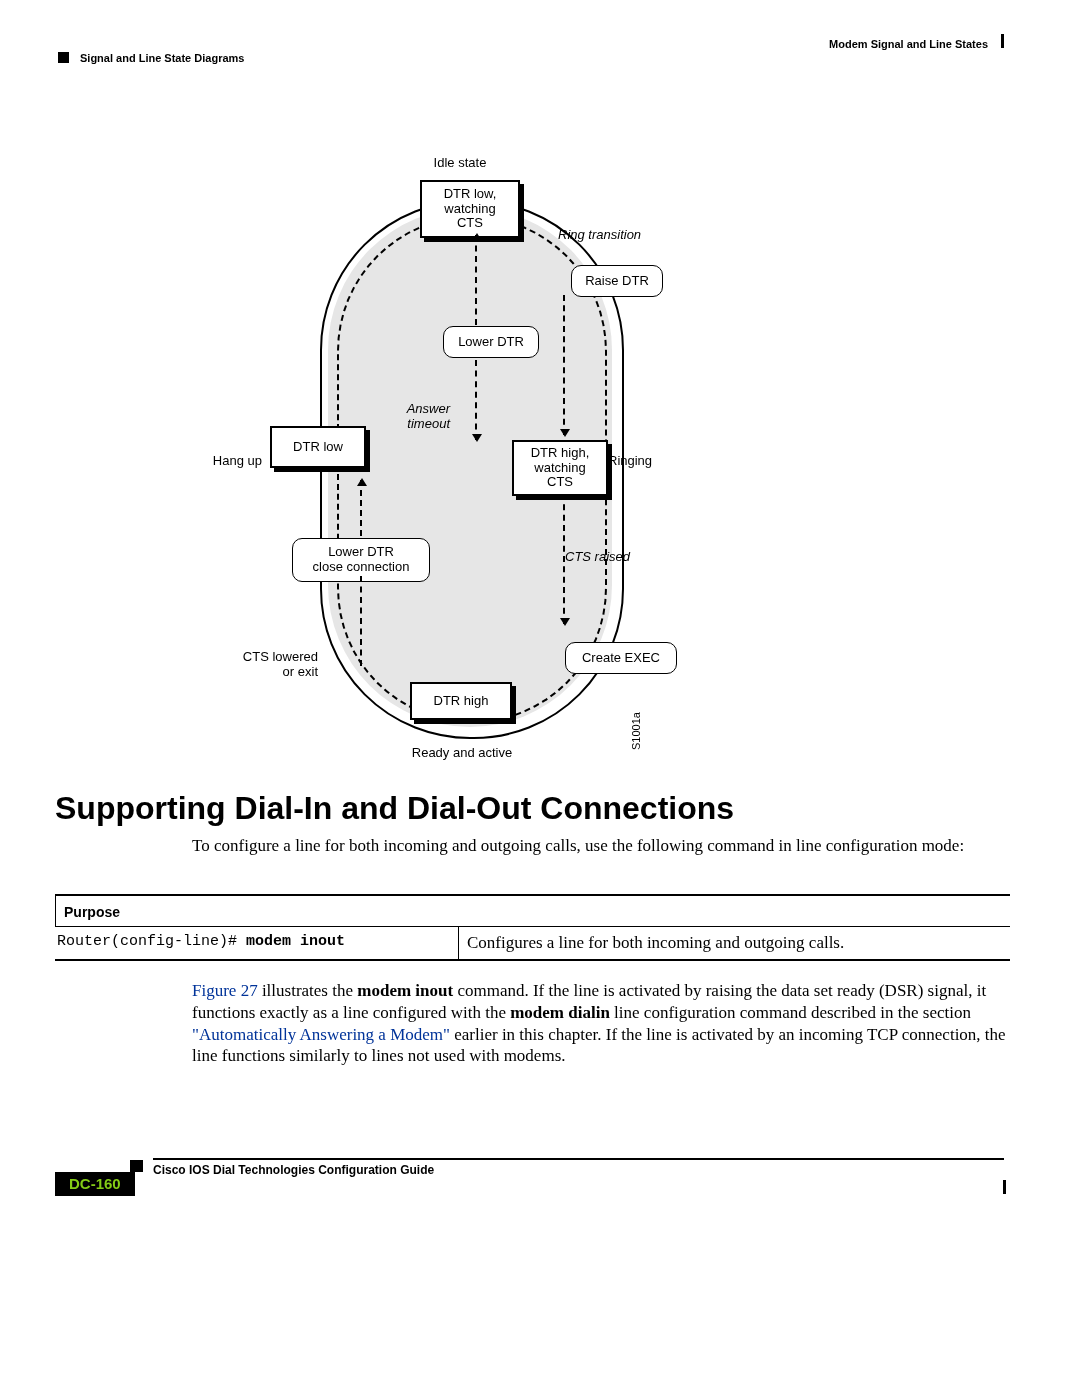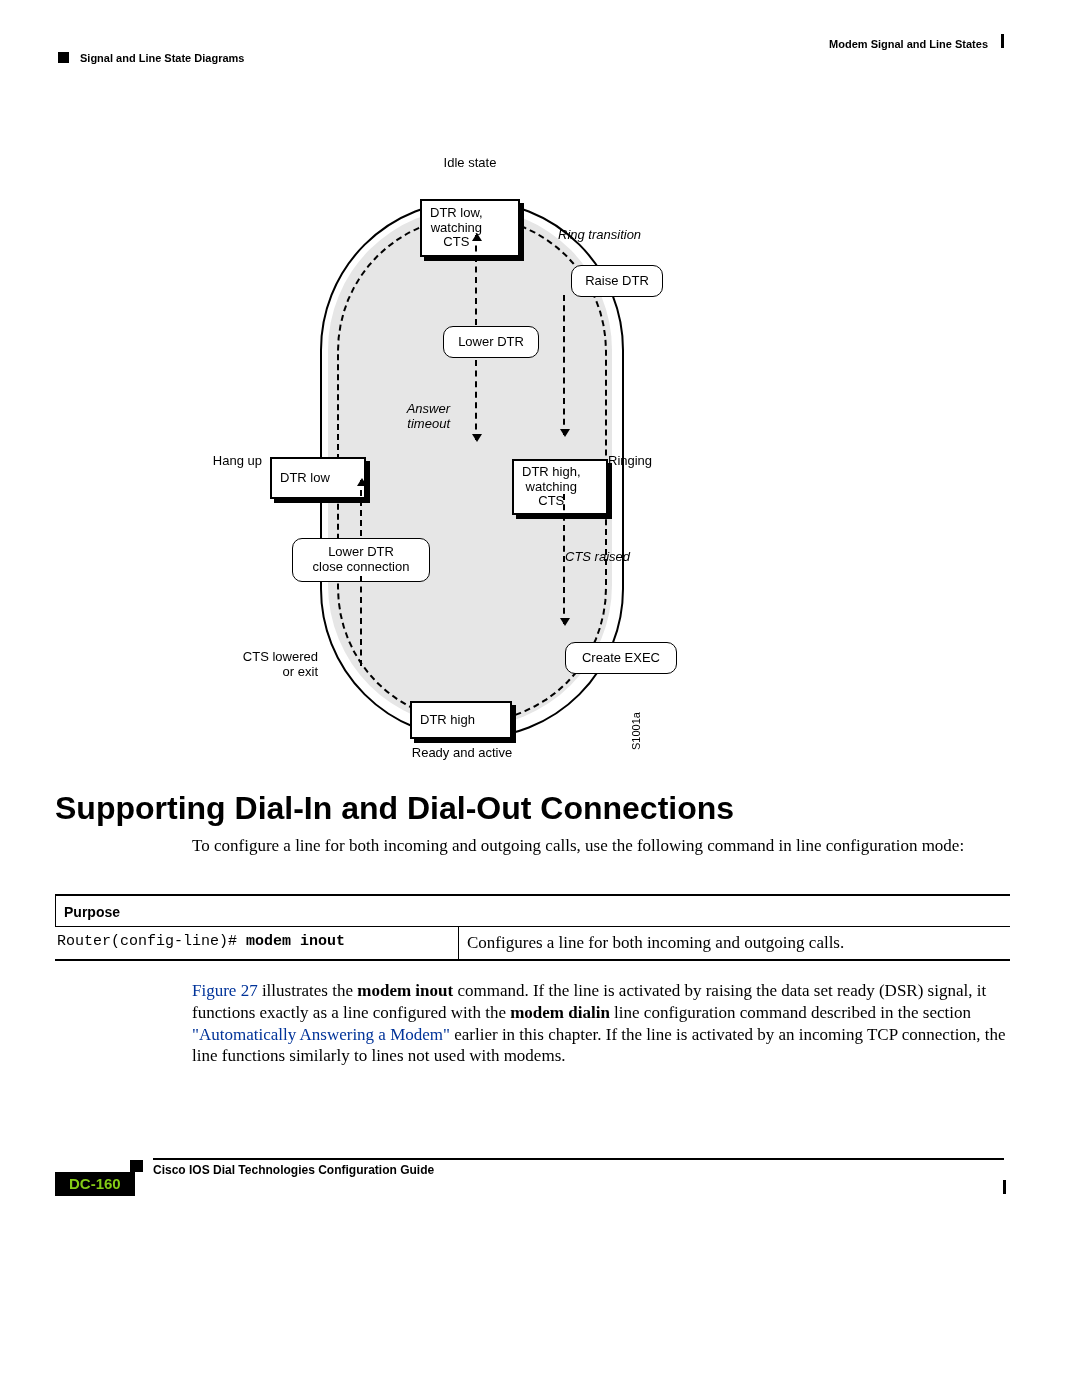--- a/index.html
+++ b/index.html
@@ -99,25 +99,24 @@
     background: #e6e6e6;
   }
   .statebox {
     position: absolute;
     background: #fff;
     border: 2.5px solid #000;
     box-shadow: 4px 4px 0 #000;
     text-align: center;
     display: flex;
     align-items: center;
-    justify-content: flex-start;
+    justify-content: center;
     font-size: 13px;
     line-height: 1.15;
     padding: 4px 8px;
-    margin-top: 19px;
   }
   .pillbox {
     position: absolute;
     background: #fff;
     border: 1.5px solid #000;
     border-radius: 10px;
     text-align: center;
     display: flex;
     align-items: center;
     justify-content: center;
@@ -236,21 +235,21 @@
   <div class="hdr-right">Modem Signal and Line States</div>
   <div class="hdr-blackbox"></div>
   <div class="hdr-left">Signal and Line State Diagrams</div>
 
 
   <div class="diagram">
     <div class="stadium-outer"></div>
     <div class="stadium-fill"></div>
     <div class="stadium-inner"></div>
 
-    <div class="dlabel center" style="top:6px; left:190px; width:160px;">Idle state</div>
+    <div class="dlabel center" style="top:6px; left:180px; width:160px;">Idle state</div>
 
     <div class="statebox" style="top:30px; left:220px; width:80px; height:46px;">
         <span style="white-space:pre-line;">DTR low,
 watching
 CTS</span>
       </div>
 
     <div class="dlabel ital" style="top:78px; left:358px;">Ring transition</div>
 
     <div class="pillbox" style="top:115px; left:371px; width:74px; height:22px;">
@@ -263,21 +262,21 @@
 
     <div class="vline arrow-up" style="top:85px; left:275px; height:90px;"></div>
     <div class="vline arrow-down" style="top:210px; left:275px; height:80px;"></div>
 
     <div class="vline arrow-down" style="top:145px; left:363px; height:140px;"></div>
 
     <div class="dlabel ital right" style="top:252px; left:150px; width:100px; white-space:pre-line;">Answer
 timeout</div>
 
     <div class="dlabel right" style="top:304px; left:-6px; width:68px;">Hang up</div>
-    <div class="statebox" style="top:288px; left:70px; width:76px; height:30px;">
+    <div class="statebox" style="top:276px; left:70px; width:76px; height:30px;">
         <span>DTR low</span>
       </div>
 
     <div class="statebox" style="top:290px; left:312px; width:76px; height:44px;">
         <span style="white-space:pre-line;">DTR high,
 watching
 CTS</span>
       </div>
     <div class="dlabel" style="top:304px; left:408px;">Ringing</div>
 

